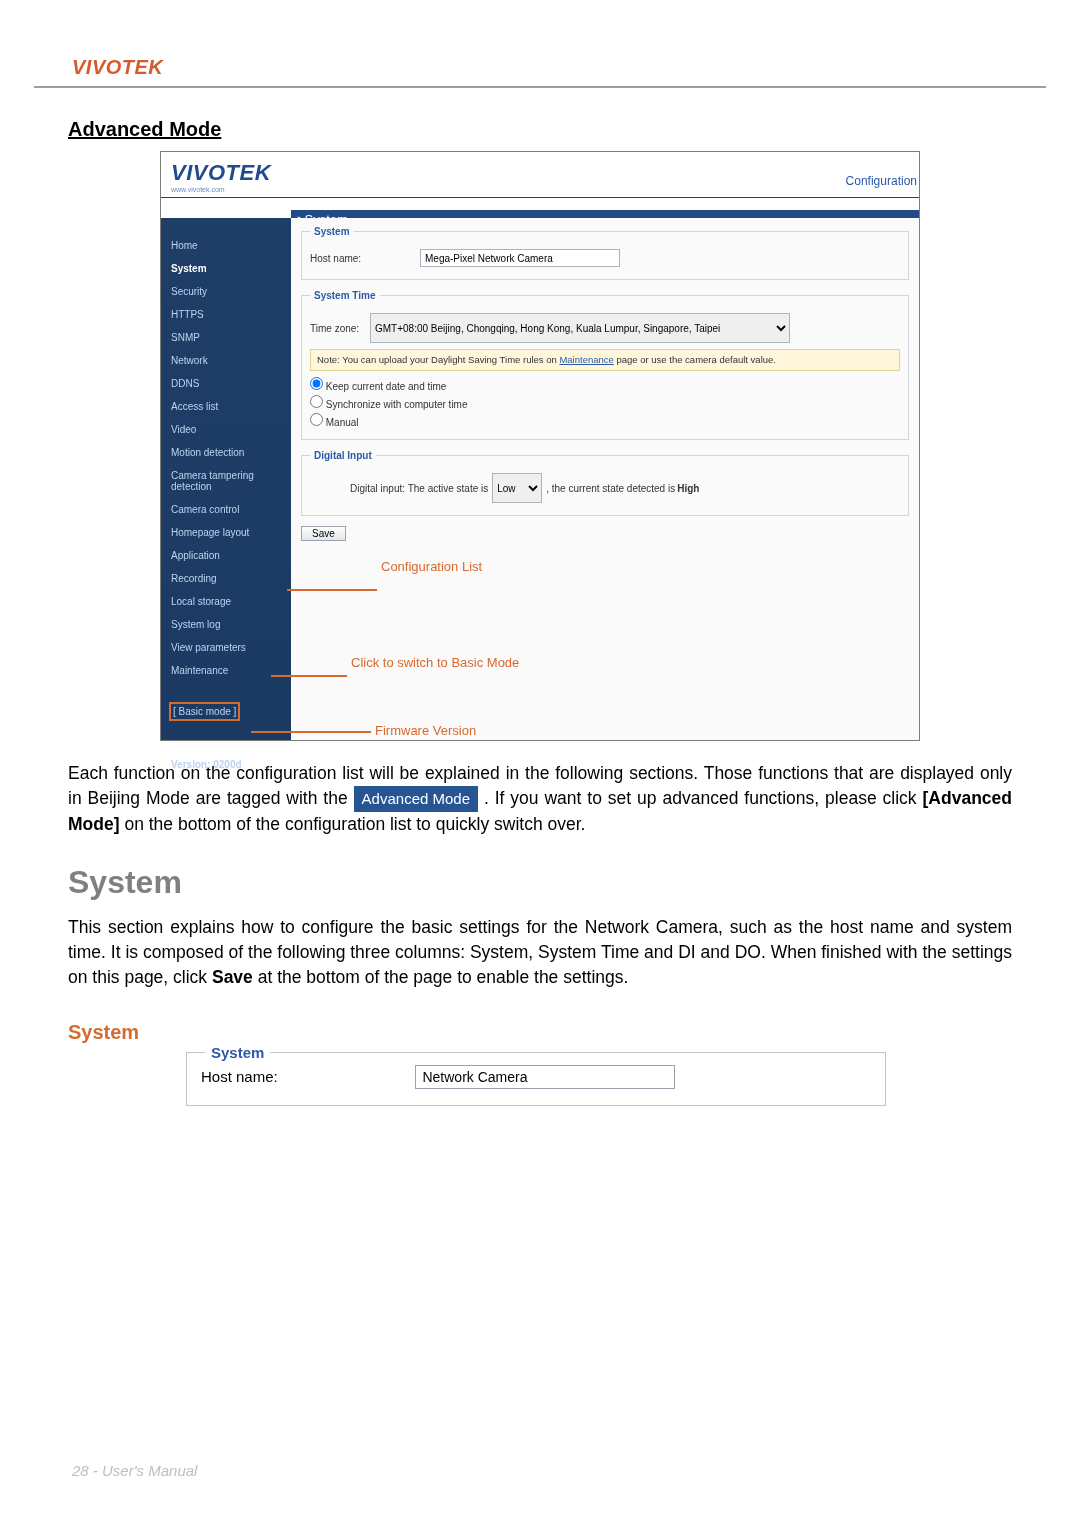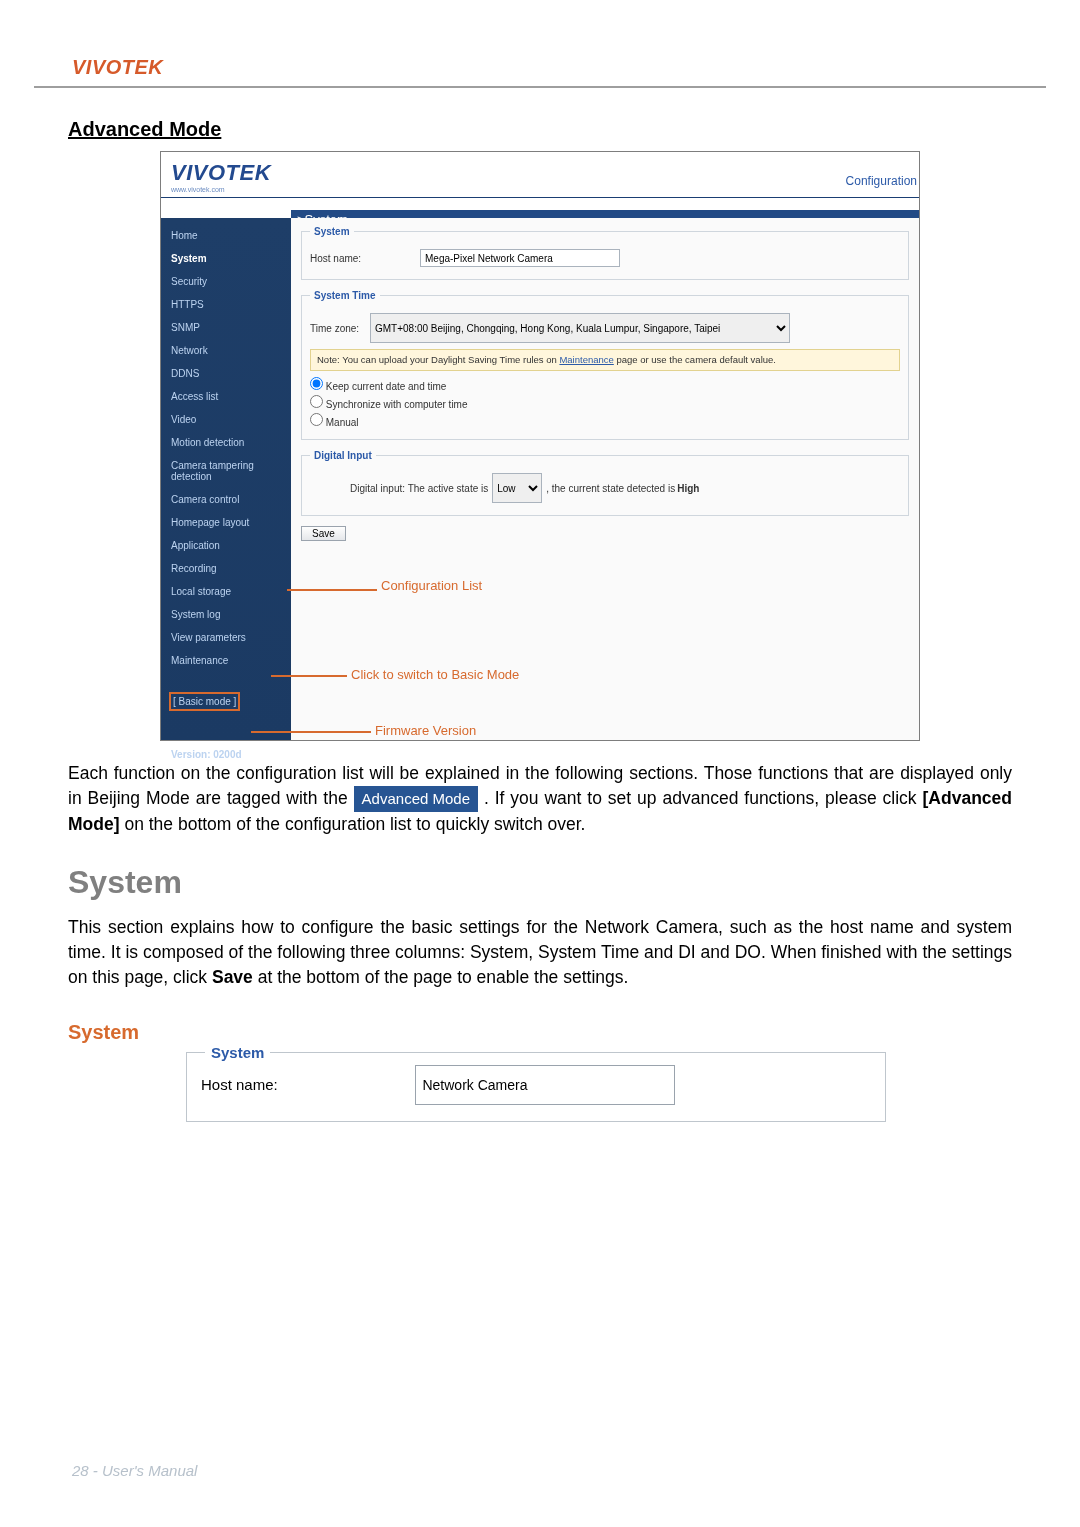--- a/index.html
+++ b/index.html
@@ -13,21 +13,21 @@
 
   
   .shot-wrap { position: relative; width: 760px; height: 590px; margin: 0 auto 20px; border: 1px solid #7d7d7d; background: #fff; }
   .shot-top { height: 45px; position: relative; background: #fff; }
   .logo { position: absolute; left: 10px; top: 8px; }
   .logo-text { font-weight: 900; font-style: italic; color: #234a8f; font-size: 22px; letter-spacing: .5px; }
   .logo-url { font-size: 7px; color: #6b8cc1; }
   .shot-config { position: absolute; right: 2px; top: 22px; font-size: 12px; color: #2c5aa8; }
   .shot-divider { position: absolute; left: 0; right: 0; top: 45px; height: 1px; background: #1a3e73; }
   .crumb-bar { position: absolute; left: 130px; right: 0; top: 58px; height: 20px; background: #224a85; color: #fff; font-size: 13px; line-height: 20px; padding-left: 6px; }
-  .sidebar { position: absolute; left: 0; top: 66px; width: 130px; bottom: 0; background: linear-gradient(#1e3e68, #1b3a63); padding-top: 6px; }
+  .sidebar { position: absolute; left: 0; top: 66px; width: 130px; bottom: 0; background: linear-gradient(#1e3e68, #1b3a63); padding-top: 16px; }
   .side-item { color: #bcd3f0; font-size: 10px; padding: 6px 10px; cursor: pointer; }
   .side-item.active { color: #fff; font-weight: bold; }
   .basic-mode-box { margin: 20px 8px 8px; border: 2px solid #d76a2e; color: #bcd3f0; font-size: 10px; text-align: right; padding: 2px 2px; display: inline-block; }
   .version-lbl { color: #bcd3f0; font-size: 10px; margin: 30px 10px 0; font-weight: bold; }
 
   .content-pane { position: absolute; left: 130px; top: 66px; right: 0; bottom: 0; background: #fafafa; padding: 8px 10px 10px; font-size: 10px; color: #333; }
   fieldset.pane-fs { border: 1px solid #cfd6dd; margin-bottom: 10px; padding: 8px; }
   fieldset.pane-fs > legend { color: #2c5aa8; font-weight: bold; font-size: 10px; padding: 0 4px; }
   .row { display: flex; align-items: center; margin: 4px 0; }
   .row-lbl { width: 110px; }
@@ -45,21 +45,21 @@
   
   .para { font-size: 17.5px; line-height: 1.45; text-align: justify; margin: 12px 0; }
   .inline-tag { display: inline-block; background: #275593; color: #fff; padding: 2px 8px; font-size: 15px; }
   .h1-system { color: #808080; font-size: 32px; font-weight: bold; margin: 26px 0 14px; }
   .h2-system { color: #d76a2e; font-size: 20px; font-weight: bold; margin: 30px 0 8px; }
 
   
   .sys-figure { width: 700px; margin: 0 0 10px 118px; border: 1px solid #bfc6cd; padding: 12px 14px 16px; position: relative; }
   .sys-figure .lg { position: absolute; top: -9px; left: 18px; background: #fff; color: #2c5aa8; font-weight: bold; font-size: 15px; padding: 0 6px; }
   .sys-row-lbl { display: inline-block; width: 210px; font-size: 15px; }
-  .sys-input { border: 1px solid #9aa3ad; height: 40px; width: 260px; padding: 2px 6px; font-size: 14px; }
+  .sys-input { border: 1px solid #9aa3ad; height: 24px; width: 260px; padding: 2px 6px; font-size: 14px; }
 
   .footer { position: absolute; left: 72px; bottom: 48px; color: #b7c1cb; font-style: italic; font-size: 15px; }
 </style>
 </head>
 <body>
 
 <div class="page">
   <div class="header-bar">
     <span class="brand">VIVOTEK</span>
   </div>
@@ -135,24 +135,24 @@
             <select class="sel" style="width:50px; margin:0 4px;"><option>Low</option></select>
             <span> , the current state detected is </span>
             <b style="margin-left:2px">High</b>
           </div>
         </fieldset>
 
         <button class="save-btn">Save</button>
       </div>
 
       <div class="callout-line" style="left:126px; top:437px; width:90px;"></div>
-      <div class="callout" style="left:220px; top:426px;">Configuration List</div>
+      <div class="callout" style="left:220px; top:407px;">Configuration List</div>
 
       <div class="callout-line" style="left:110px; top:523px; width:76px;"></div>
-      <div class="callout" style="left:190px; top:515px;text-align:center;">Click to switch to Basic Mode</div>
+      <div class="callout" style="left:190px; top:503px;text-align:center;">Click to switch to Basic Mode</div>
 
       <div class="callout-line" style="left:90px; top:579px; width:120px;"></div>
       <div class="callout" style="left:214px; top:571px;">Firmware Version</div>
     </div>
 
     <p class="para">
       <span>Each function on the configuration list will be explained in the following sections. Those functions that are displayed only in Beijing Mode are tagged with the </span><span class="inline-tag">Advanced Mode</span><span> . If you want to set up advanced functions, please click </span><b>[Advanced Mode]</b><span> on the bottom of the configuration list to quickly switch over.</span>
     </p>
 
     <div class="h1-system">System</div>

